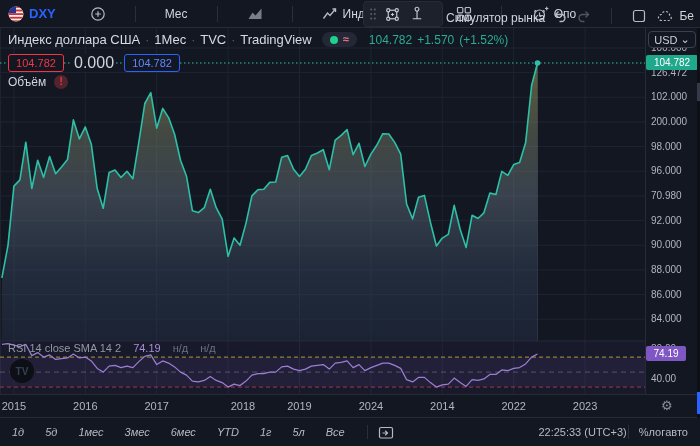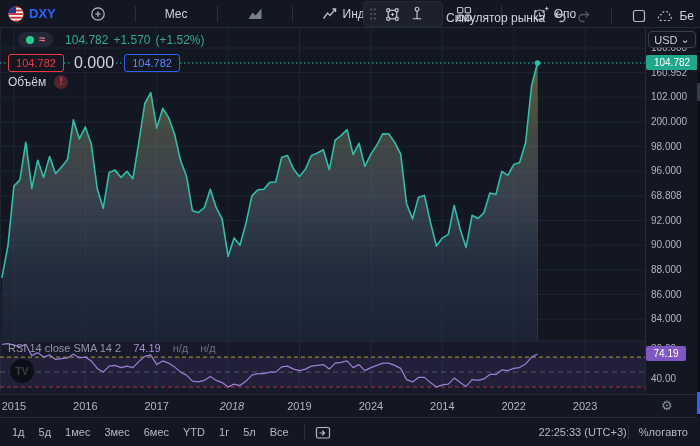--- a/index.html
+++ b/index.html
@@ -66,21 +66,21 @@
   
   #time-axis{position:absolute;left:0;top:394px;width:700px;height:23px;border-top:1px solid #262b38;
              background:#131722;font-size:11px;color:#b2b5be;z-index:3;}
   .year{position:absolute;top:5px;width:34px;text-align:center;}
   #axis-gear{position:absolute;left:661px;top:3px;font-size:13px;color:#868d9b;}
 
   
   #bottom-bar{position:absolute;left:0;top:417px;width:700px;height:29px;box-sizing:border-box;
               border-top:1px solid #262b38;background:#131722;display:flex;align-items:center;
               padding:0 12px;font-size:11px;color:#b7bac3;z-index:4;}
-  .range-btn{margin-right:14px;white-space:nowrap;}
+  .range-btn{margin-right:21px;white-space:nowrap;font-style:italic;}
   .vdiv2{width:1px;height:14px;background:#2a2f3c;margin:0 10px 0 1px;flex:none;}
   #bb-right{margin-left:auto;display:flex;align-items:center;}
 
   
   #edge-strip{position:absolute;right:0;top:28px;width:3px;height:390px;background:#0d1016;z-index:6;}
   #edge-thumb{position:absolute;top:55px;left:0;width:3px;height:18px;background:#343a47;}
   #edge-blue{position:absolute;top:364px;left:0;width:3px;height:22px;background:#2962ff;}
 </style>
 </head>
 <body>
@@ -279,20 +279,21 @@
     <line x1="0" y1="35" x2="645" y2="35" stroke="#2cc0a8" stroke-width="1" stroke-dasharray="1.5 2.5"></line>
     <line x1="0" y1="313" x2="645" y2="313" stroke="#262b38"></line>
     <line x1="0" y1="329.1" x2="645" y2="329.1" stroke="#b8a832" stroke-width="1" stroke-dasharray="4 3" opacity="0.9"></line>
     <line x1="0" y1="344.1" x2="645" y2="344.1" stroke="#9598a1" stroke-width="0.8" stroke-dasharray="5 4" opacity="0.55"></line>
     <line x1="0" y1="359.1" x2="645" y2="359.1" stroke="#b03b42" stroke-width="1" stroke-dasharray="4 3" opacity="0.9"></line>
     <path d="M2.0,316.4 L8.0,315.6 L13.9,317.1 L19.9,318.6 L25.8,316.4 L31.8,327.6 L37.7,324.6 L43.6,329.1 L49.6,326.9 L55.6,331.4 L61.5,330.6 L67.5,329.9 L73.4,326.1 L79.4,329.9 L85.3,329.1 L91.3,332.9 L97.2,340.4 L103.2,344.1 L109.1,338.1 L115.0,337.4 L121.0,339.6 L127.0,338.1 L132.9,339.6 L138.8,333.6 L144.8,328.4 L150.8,326.9 L156.7,336.6 L162.7,332.9 L168.6,335.1 L174.6,338.9 L180.5,344.1 L186.5,347.1 L192.4,353.1 L198.3,353.9 L204.3,352.4 L210.3,348.6 L216.2,352.4 L222.2,354.6 L228.1,359.1 L234.1,356.1 L240.0,357.6 L246.0,353.1 L251.9,347.1 L257.9,345.6 L263.8,345.6 L269.8,344.1 L275.7,344.1 L281.7,338.9 L287.6,338.1 L293.6,341.1 L299.5,342.6 L305.4,341.1 L311.4,338.1 L317.4,337.4 L323.3,336.6 L329.3,341.1 L335.2,335.1 L341.2,334.4 L347.1,332.9 L353.1,339.6 L359.0,336.6 L364.9,342.6 L370.9,339.6 L376.9,337.4 L382.8,335.1 L388.8,335.1 L394.7,337.4 L400.7,340.4 L406.6,351.6 L412.6,353.9 L418.5,349.4 L424.4,349.4 L430.4,354.6 L436.4,359.1 L442.3,356.9 L448.3,356.1 L454.2,350.1 L460.2,354.6 L466.1,358.4 L472.1,351.6 L478.0,352.4 L483.9,350.9 L489.9,346.4 L495.9,346.4 L501.8,341.9 L507.8,342.6 L513.7,340.4 L519.6,339.6 L525.6,335.9 L531.6,329.1 L537.5,326.0" fill="none" stroke="#9c7fd4" stroke-width="1.2" stroke-linejoin="round"></path>
     <circle cx="537.5" cy="35" r="2.8" fill="#2cc0a8"></circle>
   </svg>
 
 <div id="legend-row1">
+  <span id="legend-title"><span class="t-part">Индекс доллара США</span><span class="t-sep">·</span><span class="t-part">1Мес</span><span class="t-sep">·</span><span class="t-part">TVC</span><span class="t-sep">·</span><span class="t-part">TradingView</span></span>
   <span id="status-pill">
     <span class="dot"></span>
     <span class="wave">≈</span>
   </span>
   <span id="chg-group">
     <span>104.782</span>
     <span>+1.570</span>
     <span>(+1.52%)</span>
   </span>
 </div>
@@ -313,26 +314,26 @@
   <span class="rsi-val">74.19</span>
   <span class="rsi-na">н/д</span>
   <span class="rsi-na">н/д</span>
 </div>
 
 <div id="tv-mark">TV</div>
 
 <div id="price-axis">
   <div id="price-ticks">
       <span class="tick" style="position: absolute; top: 14px; left: 5px;">106.000</span>
-      <span class="tick" style="position: absolute; top: 38.6px; left: 5px;">160.952</span>
+      <span class="tick" style="position: absolute; top: 38.6px; left: 5px;">126.472</span>
       <span class="tick" style="position: absolute; top: 63.3px; left: 5px;">102.000</span>
       <span class="tick" style="position: absolute; top: 88px; left: 5px;">200.000</span>
       <span class="tick" style="position: absolute; top: 112.6px; left: 5px;">98.000</span>
       <span class="tick" style="position: absolute; top: 137.3px; left: 5px;">96.000</span>
-      <span class="tick" style="position: absolute; top: 161.9px; left: 5px;">68.808</span>
+      <span class="tick" style="position: absolute; top: 161.9px; left: 5px;">70.980</span>
       <span class="tick" style="position: absolute; top: 186.6px; left: 5px;">92.000</span>
       <span class="tick" style="position: absolute; top: 211.3px; left: 5px;">90.000</span>
       <span class="tick" style="position: absolute; top: 235.9px; left: 5px;">88.000</span>
       <span class="tick" style="position: absolute; top: 260.6px; left: 5px;">86.000</span>
       <span class="tick" style="position: absolute; top: 285.2px; left: 5px;">84.000</span>
     </div>
   <div id="usd-btn">
     <span>USD</span>
     <span>⌄</span>
   </div>
@@ -340,21 +341,21 @@
   <div class="rtick" id="rsi-tick-up">80.00</div>
   <div class="rtick" id="rsi-tick-low">40.00</div>
   <div id="rsi-badge">74.19</div>
 </div>
 
 <div id="time-axis">
   <div id="year-labels">
       <span class="year" style="left: -3.1px;">2015</span>
       <span class="year" style="left: 68.3px;">2016</span>
       <span class="year" style="left: 139.7px;">2017</span>
-      <span class="year" style="left: 215px; font-style: italic;">2018</span>
+      <span class="year" style="left: 226px;">2018</span>
       <span class="year" style="left: 282.5px;">2019</span>
       <span class="year" style="left: 353.9px;">2024</span>
       <span class="year" style="left: 425.3px;">2014</span>
       <span class="year" style="left: 496.7px;">2022</span>
       <span class="year" style="left: 568.1px;">2023</span>
     </div>
   <span id="axis-gear">⚙</span>
 </div>
 
 <footer id="bottom-bar">

